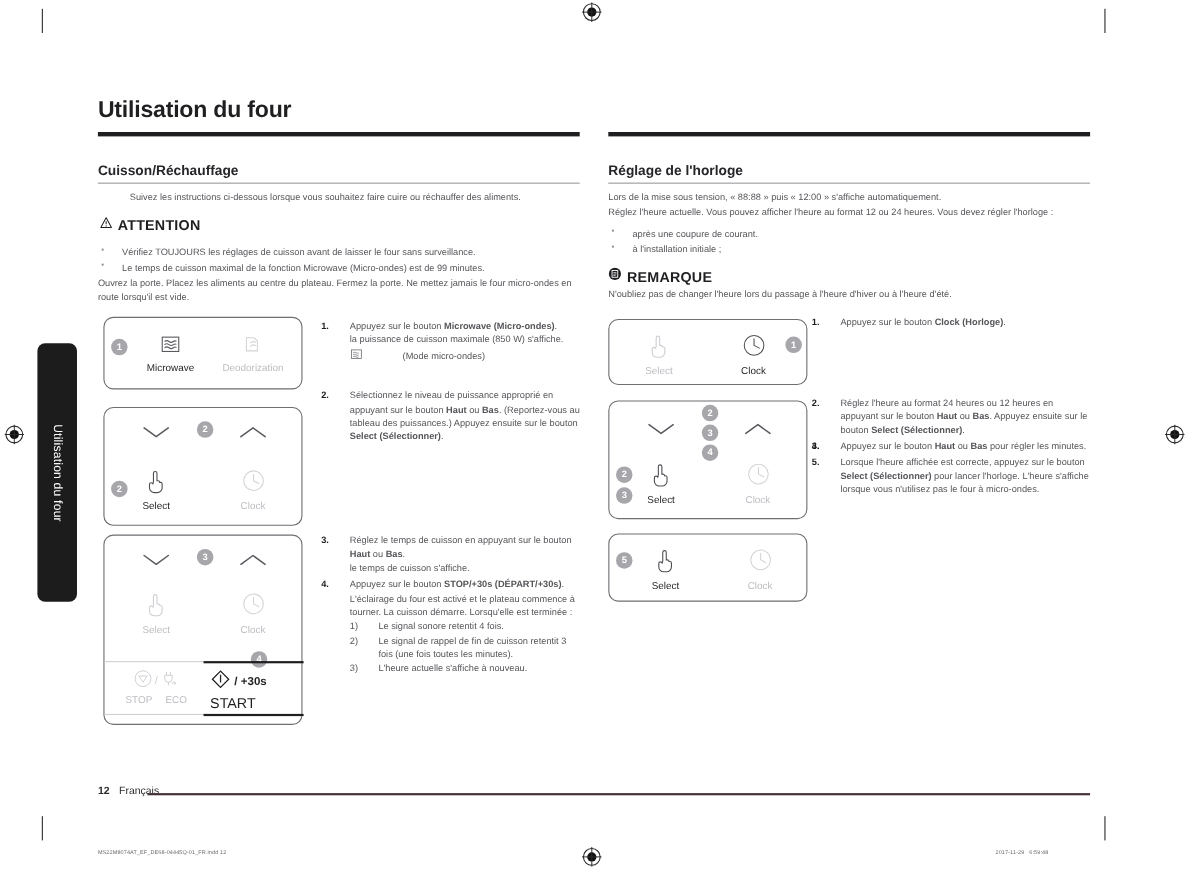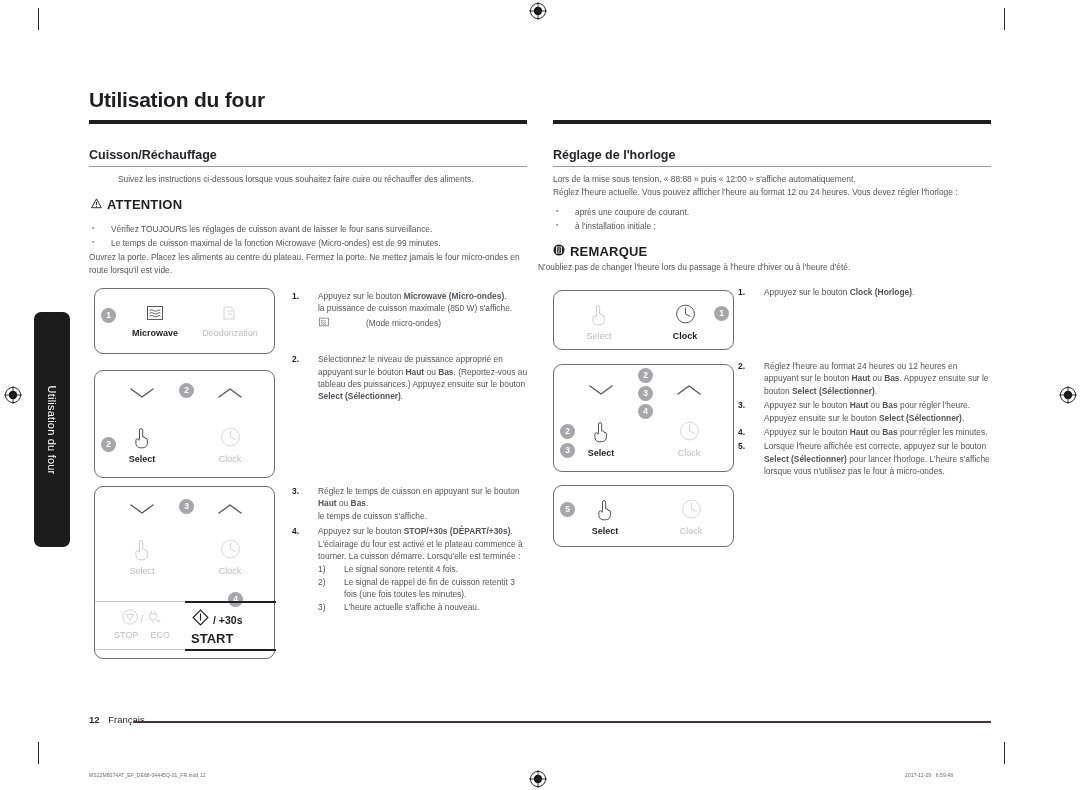--- a/index.html
+++ b/index.html
@@ -78,21 +78,21 @@
 
   
   .panel {
     position:absolute;
     border:1.1px solid #6e6e73;
     border-radius:9px;
     background:#fff;
   }
   .ctl { position:absolute; text-align:center; }
   .ctl .cap { font-size:9px; margin-top:1px; white-space:nowrap; }
-  .cap.on { color:#1f1f22; font-weight:bold; }
+  .cap.on { color:#1f1f22; font-weight:normal; }
   .cap.off { color:#bdbdc2; font-weight:normal; }
 
   .badge {
     position:absolute; width:15px; height:15px; border-radius:50%;
     background:#a6a6ab; color:#fff; font-size:8.5px; font-weight:bold;
     display:flex; align-items:center; justify-content:center;
     line-height:1;
   }
 
   .divider-h { position:absolute; height:1.2px; }
@@ -395,21 +395,21 @@
         <circle cx="6.5" cy="6.5" r="6" fill="#1f1f22"></circle>
         <rect x="3.7" y="3.2" width="5.6" height="6.6" fill="none" stroke="#ffffff" stroke-width="0.9"></rect>
         <line x1="5" y1="5.2" x2="8" y2="5.2" stroke="#ffffff" stroke-width="0.7"></line>
         <line x1="5" y1="6.7" x2="8" y2="6.7" stroke="#ffffff" stroke-width="0.7"></line>
         <line x1="5" y1="8.1" x2="7.2" y2="8.1" stroke="#ffffff" stroke-width="0.7"></line>
       </svg>
     </span>
     <span class="nlabel">REMARQUE</span>
   </div>
 
-  <div class="txt" style="left:538px;top:261px;width:438px;">N'oubliez pas de changer l'heure lors du passage à l'heure d'hiver ou à l'heure d'été.</div>
+  <div class="txt" style="left:553px;top:261px;width:438px;">N'oubliez pas de changer l'heure lors du passage à l'heure d'hiver ou à l'heure d'été.</div>
 
   <div class="panel" style="left:553px;top:290px;width:181px;height:60px;">
     <div class="badge" style="left:160px;top:15px;">1</div>
 
     <div class="ctl" style="left:18px;top:11px;width:54px;">
       <span>
         <svg width="22" height="24" viewBox="0 0 22 24">
           <path d="M8.5 13 V5.2 a1.6 1.6 0 0 1 3.2 0 V12 h1 a1.5 1.5 0 0 1 1.5 1.5 v0 h0.8 a1.4 1.4 0 0 1 1.4 1.4 v3.4 a4.5 4.5 0 0 1 -4.5 4.5 h-2.6 a4.4 4.4 0 0 1 -4.4 -4.4 v-3.1 a1.5 1.5 0 0 1 3 0 z" fill="none" stroke="#cfcfd4" stroke-width="1"></path>
         </svg>
       </span>
@@ -499,21 +499,20 @@
     </div>
   </div>
 
   <div class="steps" style="left:738px;top:360px;width:253px;">
     <div class="step">
       <span class="num">2.</span>
       <span>Réglez l'heure au format 24 heures ou 12 heures en appuyant sur le bouton <b>Haut</b> ou <b>Bas</b>. Appuyez ensuite sur le bouton <b>Select (Sélectionner)</b>.</span>
     </div>
     <div class="step" style="margin-top:2px;">
       <span class="num">3.</span>
-      <span>Appuyez sur le bouton <b>Haut</b> ou <b>Bas</b> pour régler l'heure. Appuyez ensuite sur le bouton <b>Select (Sélectionner)</b>.</span>
     </div>
     <div class="step" style="margin-top:2px;">
       <span class="num">4.</span>
       <span>Appuyez sur le bouton <b>Haut</b> ou <b>Bas</b> pour régler les minutes.</span>
     </div>
     <div class="step" style="margin-top:2px;">
       <span class="num">5.</span>
       <span>Lorsque l'heure affichée est correcte, appuyez sur le bouton <b>Select (Sélectionner)</b> pour lancer l'horloge. L'heure s'affiche lorsque vous n'utilisez pas le four à micro-ondes.</span>
     </div>
   </div>

